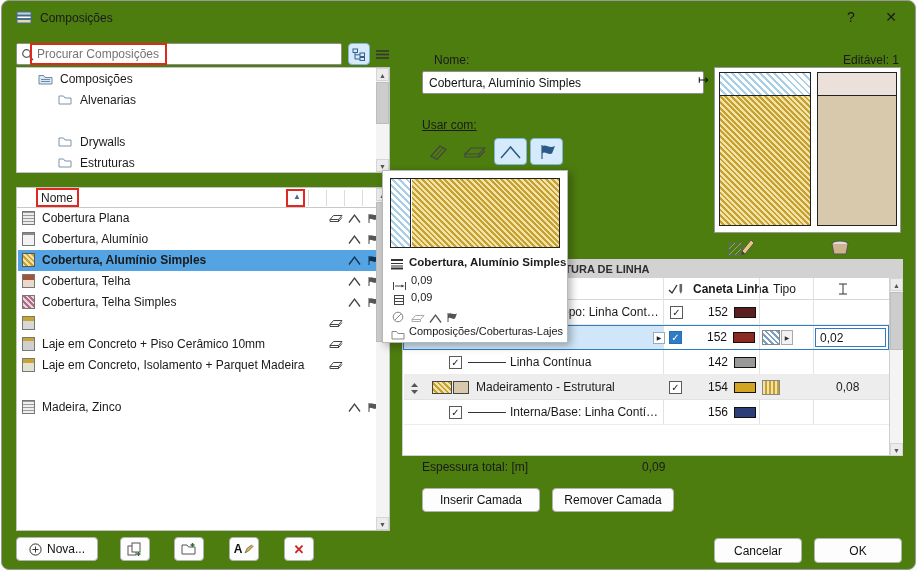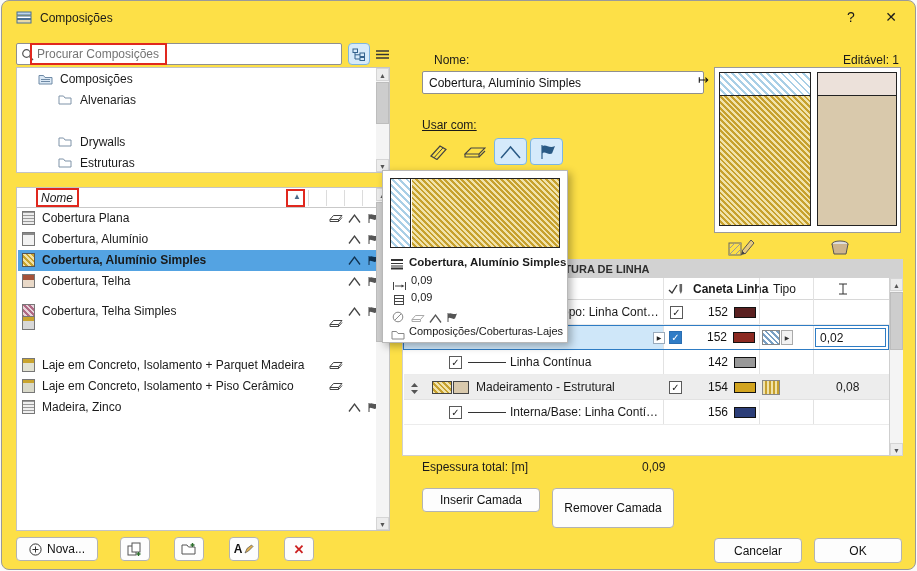--- a/index.html
+++ b/index.html
@@ -1,17 +1,17 @@
 <!DOCTYPE html>
 <html><head>
 <meta charset="utf-8">
 <style>
   *{margin:0;padding:0;box-sizing:border-box;font-family:"Liberation Sans",sans-serif;}
   html,body{width:917px;height:571px;background:#fafafa;overflow:hidden;}
-  .win{position:absolute;left:1px;top:0;width:915px;height:570px;background:#fde047;
+  .win{position:absolute;left:1px;top:0;width:915px;height:570px;background:#4d7c0f;
        border:1px solid #9a9a9a;border-radius:8px;overflow:hidden;}
   .abs{position:absolute;}
   .lbl{font-size:12px;color:#1a1a1a;white-space:nowrap;}
   .b{font-weight:bold;}
   .input{background:#fff;border:1px solid #8f8f8f;font-size:12px;color:#111;padding:2px 6px;border-radius:2px;}
   .btn{background:#fdfdfd;border:1px solid #b3b3b3;border-radius:4px;font-size:12px;color:#111;
        display:flex;align-items:center;justify-content:center;cursor:default;white-space:nowrap;}
   .panel{background:#fff;border:1px solid #c4c4c4;}
   .chk{position:absolute;width:13px;height:13px;background:#fff;border:1px solid #5a5a5a;
        font-size:10px;line-height:11px;text-align:center;color:#1a1a1a;}
@@ -99,21 +99,21 @@
       <span class="abs lbl" style="left:62px;top:3px;">Estruturas</span>
     </div>
     <div class="track" style="right:0;top:0;height:104px;"></div>
     <span class="arr" style="right:0;top:0;">▲</span>
     <div class="thumb" style="right:0;top:14px;height:42px;"></div>
     <span class="arr" style="right:0;bottom:0;">▼</span>
   </div>
 
   <div class="abs panel" style="left:14px;top:186px;width:374px;height:344px;">
     <div class="abs" style="left:0;top:0;width:360px;height:20px;border-bottom:1px solid #c9c9c9;background:#fff;">
-      <span class="abs lbl" style="left:24px;top:3px;font-style:italic;">Nome</span>
+      <span class="abs lbl" style="left:24px;top:3px;">Nome</span>
       <span class="abs" style="left:276px;top:4px;font-size:8px;color:#4a6a8a;">▲</span>
       <div class="sep" style="left:291px;top:2px;height:16px;"></div>
       <div class="sep" style="left:309px;top:2px;height:16px;"></div>
       <div class="sep" style="left:327px;top:2px;height:16px;"></div>
       <div class="sep" style="left:345px;top:2px;height:16px;"></div>
     </div>
 
     <div class="srow" style="top:20px;width:359px;">
       <span class="abs" style="left: 4px; top: 3px; width: 13px; height: 14px; border: 1px solid rgb(119, 119, 119); background: repeating-linear-gradient(0deg, rgb(236, 236, 236) 0px, rgb(236, 236, 236) 2px, rgb(154, 154, 154) 2px, rgb(154, 154, 154) 3px);"></span>
       <span class="abs lbl" style="left:24px;top:3px;">Cobertura Plana</span>
@@ -156,51 +156,51 @@
       <span class="abs" style="left: 4px; top: 3px; width: 13px; height: 14px; border: 1px solid rgb(119, 119, 119); background: linear-gradient(rgb(165, 82, 58) 0px, rgb(165, 82, 58) 5px, rgb(233, 217, 200) 5px, rgb(233, 217, 200) 100%);"></span>
       <span class="abs lbl" style="left:24px;top:3px;">Cobertura, Telha</span>
       <span class="abs" style="left:330px;top:5px;"><svg width="13" height="11">
             <polyline points="1,9.5 6.5,2 12,9.5" fill="none" stroke="#444" stroke-width="1.3"></polyline>
           </svg></span>
       <span class="abs" style="left:348px;top:4px;"><svg width="13" height="12">
             <line x1="3" y1="2" x2="3" y2="11" stroke="#444"></line>
             <path d="M3 3 C6 0.5 8 4.5 12 2.5 L10 7.5 C7 9 5 5.5 3 7.5 Z" fill="#555"></path>
           </svg></span>
     </div>
-    <div class="srow" style="top:104px;width:359px;margin-top:9px;">
+    <div class="srow" style="top:104px;width:359px;">
       <span class="abs" style="left: 4px; top: 3px; width: 13px; height: 14px; border: 1px solid rgb(119, 119, 119); background: repeating-linear-gradient(45deg, rgb(176, 106, 133) 0px, rgb(176, 106, 133) 2px, rgb(231, 212, 220) 2px, rgb(231, 212, 220) 4px);"></span>
       <span class="abs lbl" style="left:24px;top:3px;">Cobertura, Telha Simples</span>
       <span class="abs" style="left:330px;top:5px;"><svg width="13" height="11">
             <polyline points="1,9.5 6.5,2 12,9.5" fill="none" stroke="#444" stroke-width="1.3"></polyline>
           </svg></span>
       <span class="abs" style="left:348px;top:4px;"><svg width="13" height="12">
             <line x1="3" y1="2" x2="3" y2="11" stroke="#444"></line>
             <path d="M3 3 C6 0.5 8 4.5 12 2.5 L10 7.5 C7 9 5 5.5 3 7.5 Z" fill="#555"></path>
           </svg></span>
     </div>
     <div class="srow" style="top:125px;width:359px;">
       <span class="abs" style="left: 4px; top: 3px; width: 13px; height: 14px; border: 1px solid rgb(119, 119, 119); background: linear-gradient(rgb(201, 164, 46) 0px, rgb(201, 164, 46) 4px, rgb(216, 216, 216) 4px, rgb(216, 216, 216) 100%);"></span>
       <span class="abs" style="left:311px;top:5px;"><svg width="14" height="11">
             <polygon points="1,6.5 4.5,2.5 13,2.5 9.5,6.5" fill="none" stroke="#444"></polygon>
             <polyline points="1,6.5 1,8.5 9.5,8.5 9.5,6.5" fill="none" stroke="#444"></polyline>
             <line x1="9.5" y1="8.5" x2="13" y2="4.5" stroke="#444"></line>
           </svg></span>
     </div>
-    <div class="srow" style="top:167px;width:359px;">
-      <span class="abs" style="left: 4px; top: 3px; width: 13px; height: 14px; border: 1px solid rgb(119, 119, 119); background: linear-gradient(rgb(201, 164, 46) 0px, rgb(201, 164, 46) 4px, rgb(226, 226, 210) 4px, rgb(226, 226, 210) 100%);"></span>
-      <span class="abs lbl" style="left:24px;top:3px;">Laje em Concreto, Isolamento + Parquet Madeira</span>
+    <div class="srow" style="top:146px;width:359px;">
+      <span class="abs" style="left: 4px; top: 3px; width: 13px; height: 14px; border: 1px solid rgb(119, 119, 119); background: linear-gradient(rgb(201, 164, 46) 0px, rgb(201, 164, 46) 3px, rgb(207, 207, 207) 3px, rgb(207, 207, 207) 100%);"></span>
+      <span class="abs lbl" style="left:24px;top:3px;">Laje em Concreto + Piso Cerâmico 10mm</span>
       <span class="abs" style="left:311px;top:5px;"><svg width="14" height="11">
             <polygon points="1,6.5 4.5,2.5 13,2.5 9.5,6.5" fill="none" stroke="#444"></polygon>
             <polyline points="1,6.5 1,8.5 9.5,8.5 9.5,6.5" fill="none" stroke="#444"></polyline>
             <line x1="9.5" y1="8.5" x2="13" y2="4.5" stroke="#444"></line>
           </svg></span>
     </div>
-    <div class="srow" style="top:188px;width:359px;">
-      <span class="abs" style="left: 4px; top: 3px; width: 13px; height: 14px; border: 1px solid rgb(119, 119, 119); background: linear-gradient(rgb(201, 164, 46) 0px, rgb(201, 164, 46) 3px, rgb(217, 217, 201) 3px, rgb(217, 217, 201) 100%);"></span>
-      <span class="abs lbl" style="left:24px;top:3px;">Laje em Concreto, Isolamento + Piso Cerâmico</span>
+    <div class="srow" style="top:167px;width:359px;">
+      <span class="abs" style="left: 4px; top: 3px; width: 13px; height: 14px; border: 1px solid rgb(119, 119, 119); background: linear-gradient(rgb(201, 164, 46) 0px, rgb(201, 164, 46) 4px, rgb(226, 226, 210) 4px, rgb(226, 226, 210) 100%);"></span>
+      <span class="abs lbl" style="left:24px;top:3px;">Laje em Concreto, Isolamento + Parquet Madeira</span>
       <span class="abs" style="left:311px;top:5px;"><svg width="14" height="11">
             <polygon points="1,6.5 4.5,2.5 13,2.5 9.5,6.5" fill="none" stroke="#444"></polygon>
             <polyline points="1,6.5 1,8.5 9.5,8.5 9.5,6.5" fill="none" stroke="#444"></polyline>
             <line x1="9.5" y1="8.5" x2="13" y2="4.5" stroke="#444"></line>
           </svg></span>
     </div>
     <div class="srow" style="top:209px;width:359px;">
       <span class="abs" style="left: 4px; top: 3px; width: 13px; height: 14px; border: 1px solid rgb(119, 119, 119); background: repeating-linear-gradient(0deg, rgb(239, 239, 239) 0px, rgb(239, 239, 239) 2px, rgb(154, 154, 154) 2px, rgb(154, 154, 154) 3px);"></span>
       <span class="abs lbl" style="left:24px;top:3px;">Madeira, Zinco</span>
       <span class="abs" style="left:330px;top:5px;"><svg width="13" height="11">
@@ -390,21 +390,21 @@
   <span class="arr" style="left:888px;top:277px;">▲</span>
   <div class="thumb" style="left:888px;top:291px;height:58px;"></div>
   <span class="arr" style="left:888px;top:442px;">▼</span>
 
   <span class="abs lbl" style="left:420px;top:459px;">Espessura total: [m]</span>
   <span class="abs lbl" style="left:640px;top:459px;">0,09</span>
 
   <div class="abs btn" style="left:420px;top:487px;width:118px;height:24px;">
     <span>Inserir Camada</span>
   </div>
-  <div class="abs btn" style="left:550px;top:487px;width:122px;height:40px;">
+  <div class="abs btn" style="left:550px;top:487px;width:122px;height:24px;">
     <span>Remover Camada</span>
   </div>
 
   <div class="abs btn" style="left:712px;top:537px;width:88px;height:25px;">
     <span>Cancelar</span>
   </div>
   <div class="abs btn" style="left:812px;top:537px;width:88px;height:25px;">
     <span>OK</span>
   </div>
 

